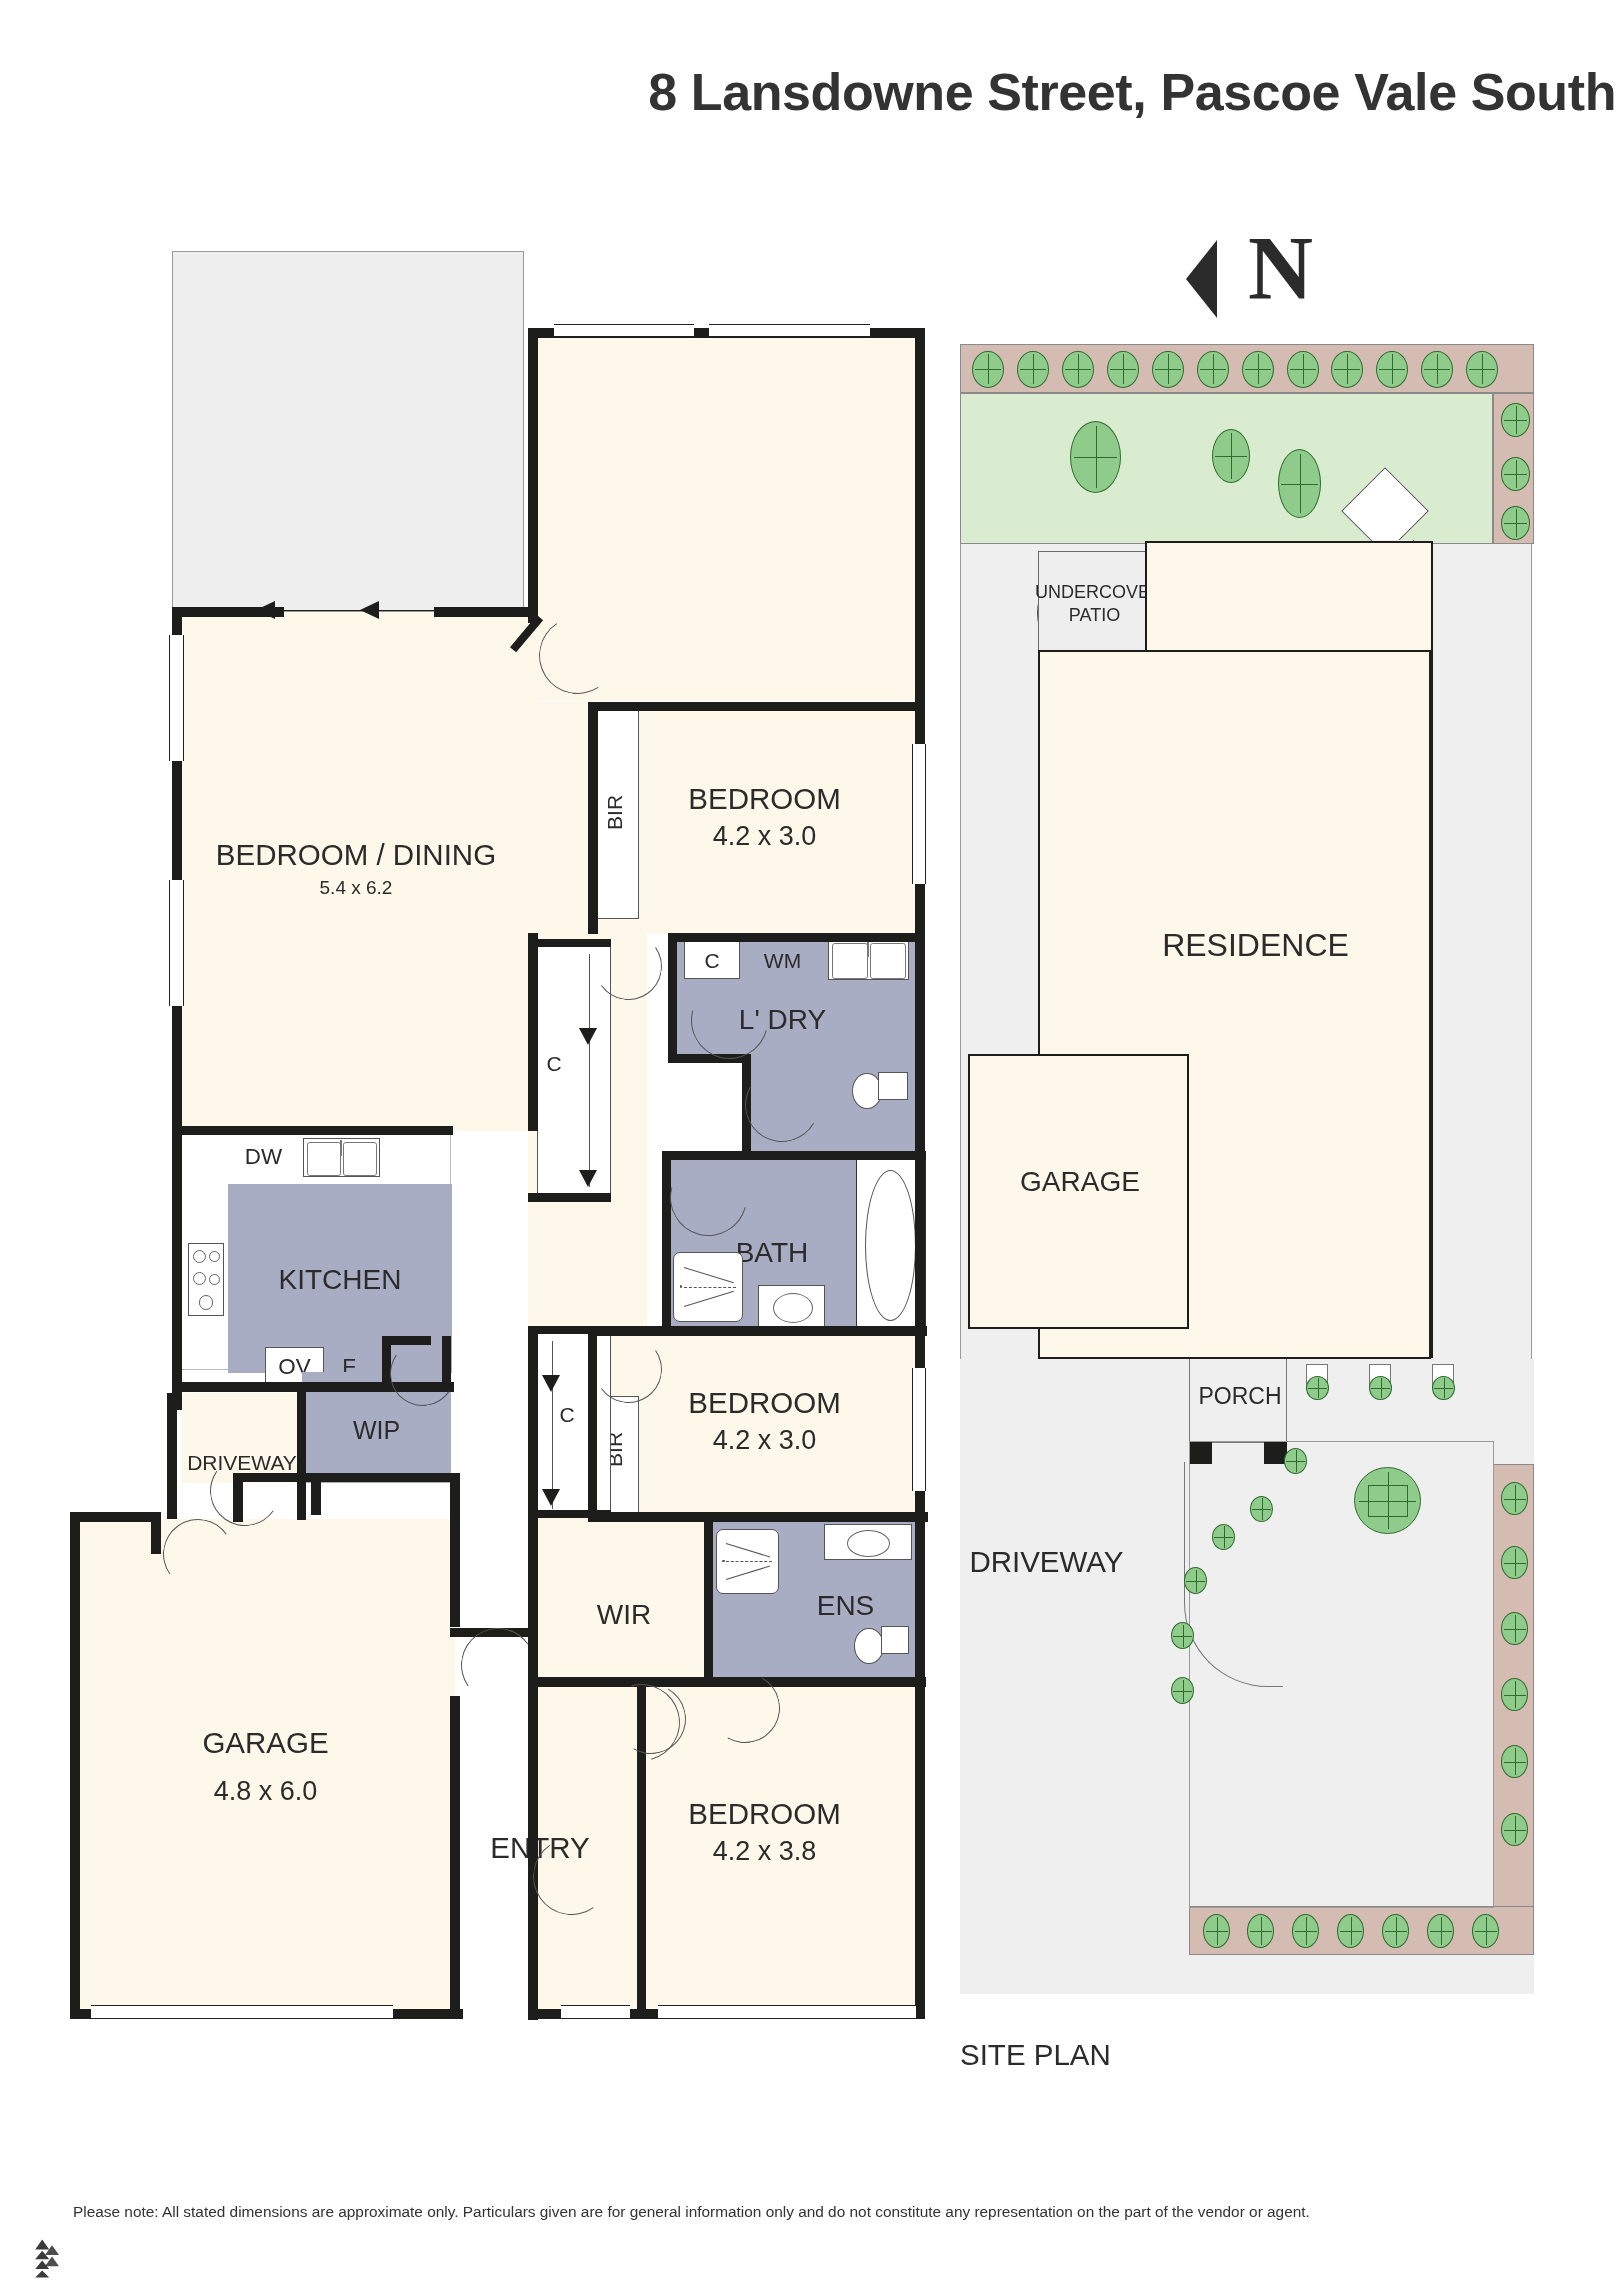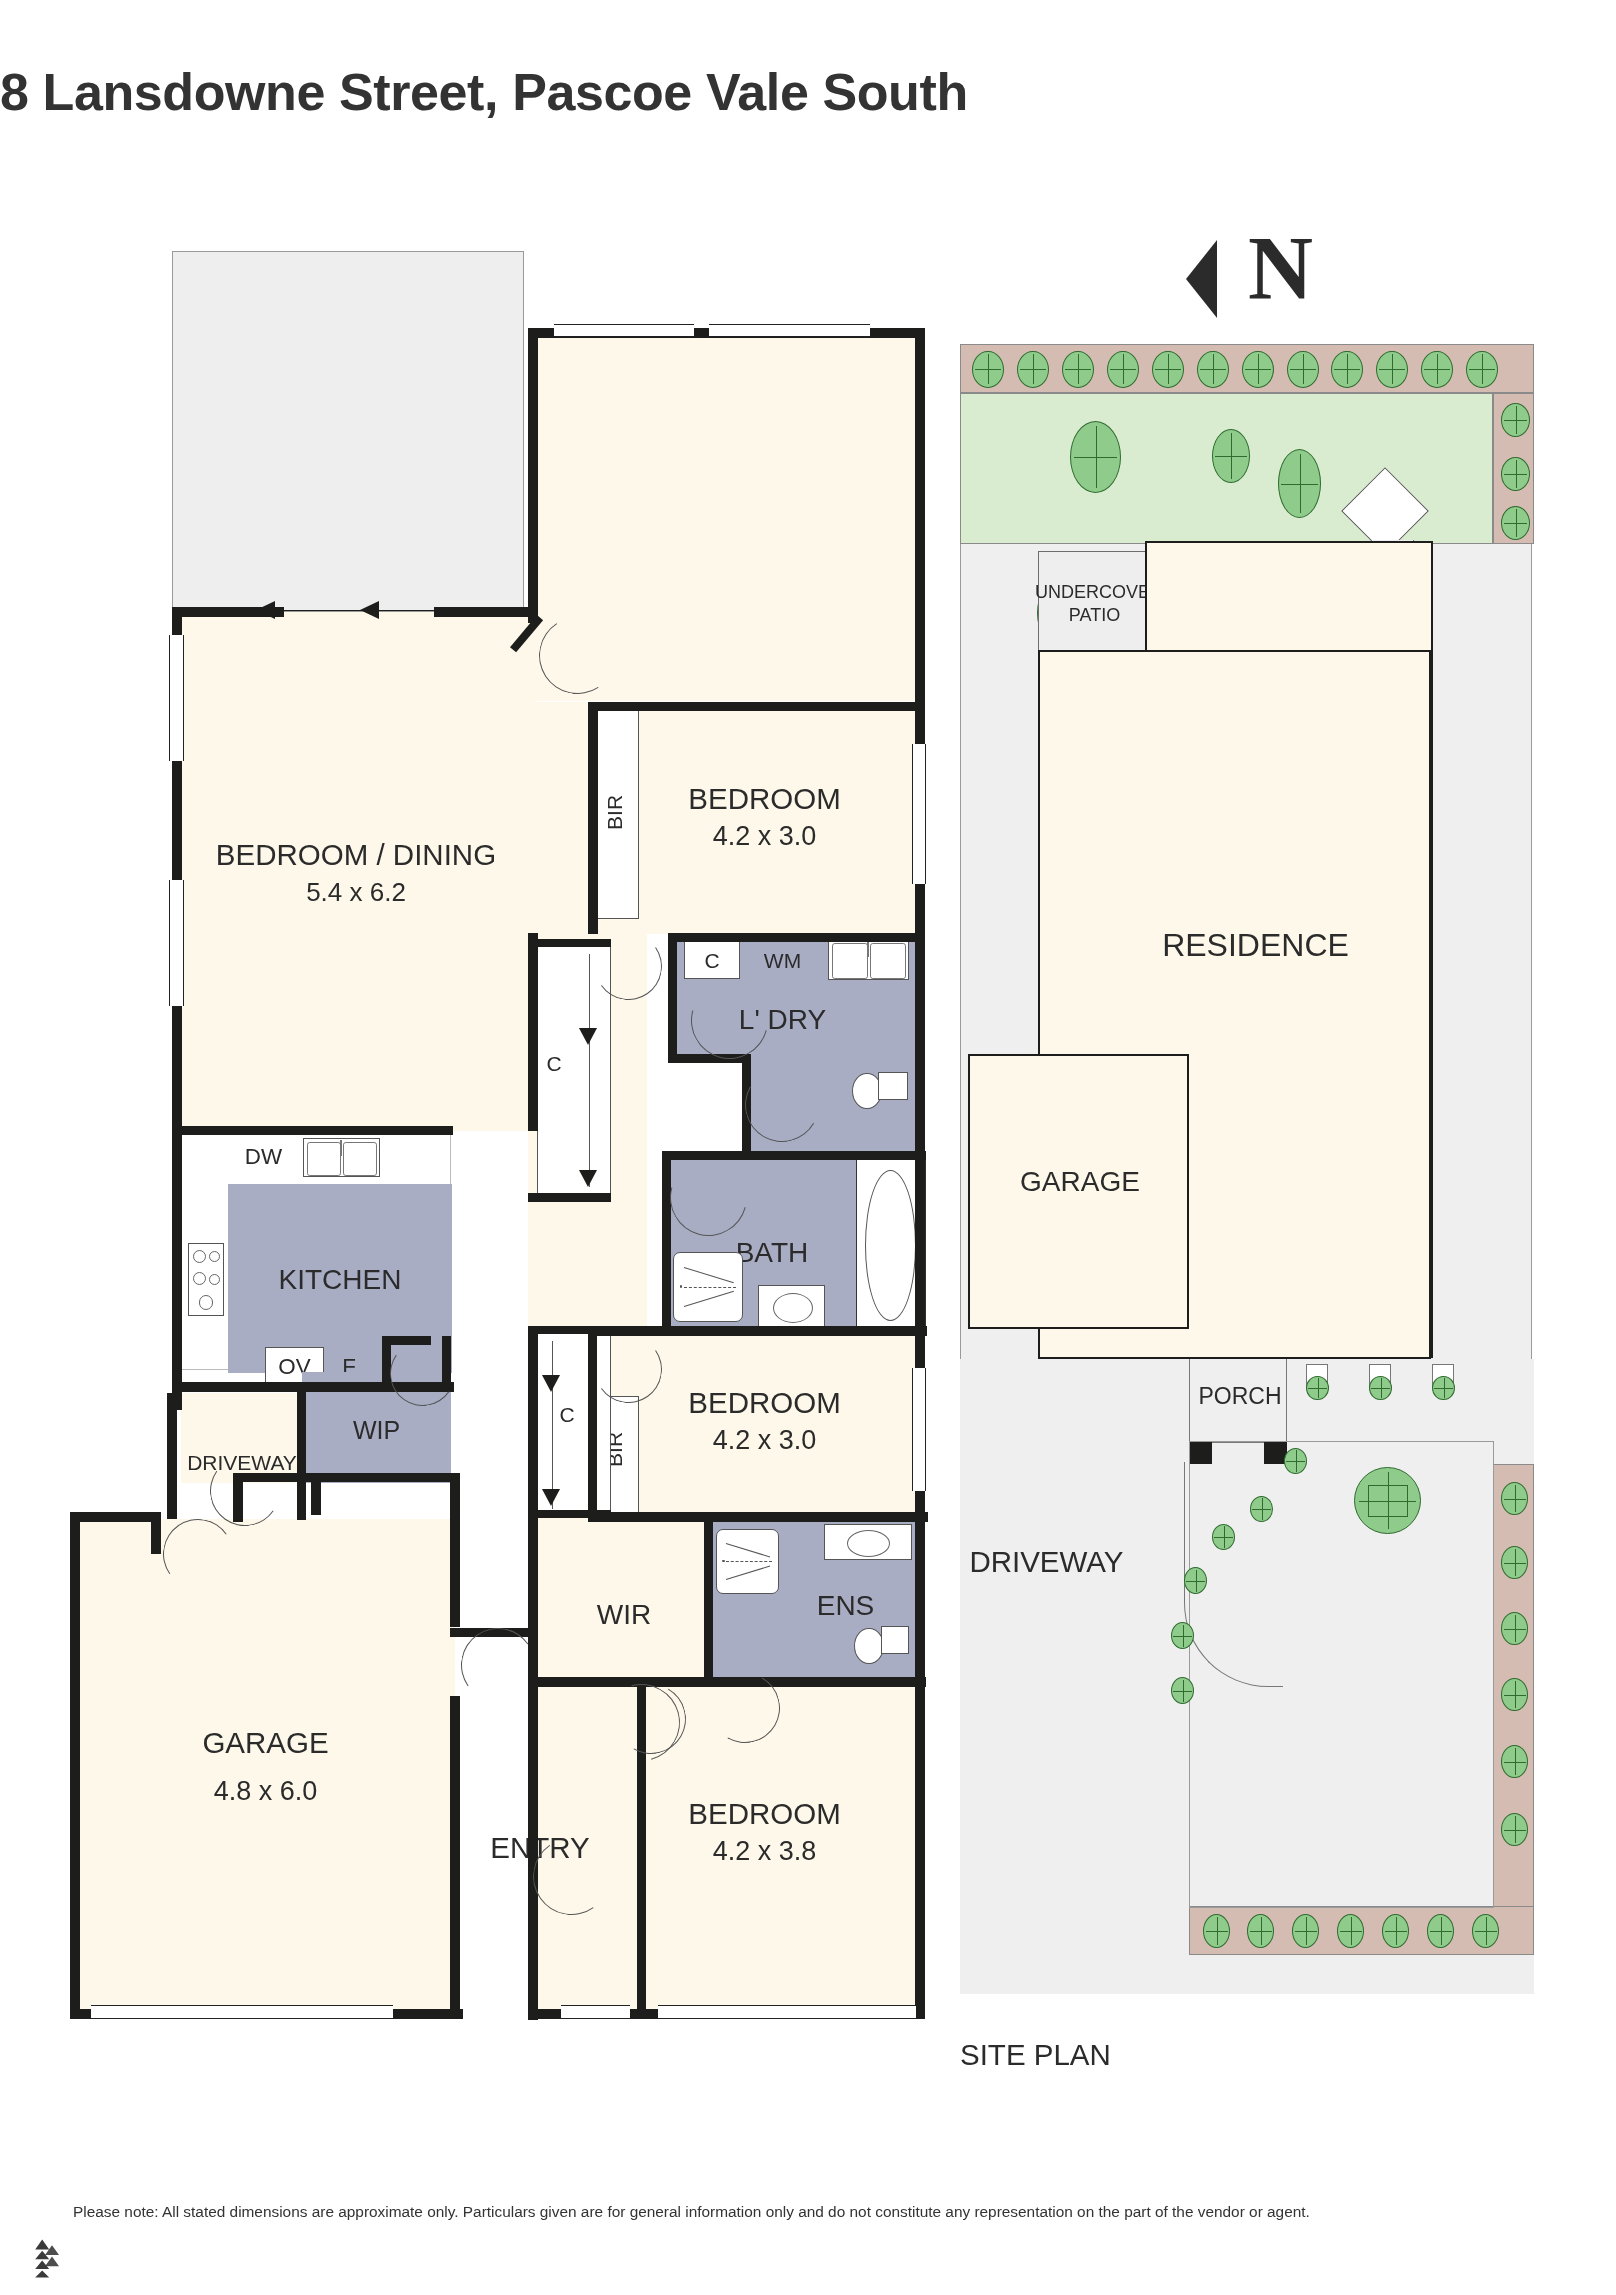--- a/index.html
+++ b/index.html
@@ -3,21 +3,21 @@
 <meta charset="utf-8">
 <style>
   html,body{margin:0;padding:0;background:#ffffff;}
   body{
     width:1616px;height:2295px;position:relative;overflow:hidden;
     font-family:"Liberation Sans", sans-serif;
     color:#2b2b2b;
   }
   
   #title{
-    position:absolute;left:0;top:62px;width:1616px;text-align:left;
+    position:absolute;left:0;top:62px;width:1616px;text-align:right;
     font-size:52px;font-weight:bold;letter-spacing:-0.4px;color:#333333;
     font-family:"Liberation Sans", sans-serif;
   }
   
   #north{position:absolute;left:1186px;top:232px;width:182px;height:105px;}
   #north .arrow{position:absolute;left:0;top:8.4px;width:0;height:0;
     border-top:39px solid transparent;border-bottom:39px solid transparent;
     border-right:31px solid #2b2b2b;}
   #north .nletter{position:absolute;left:62px;top:-8.4px;font-size:90px;
     font-family:"Liberation Serif", serif;font-weight:bold;color:#2b2b2b;line-height:1;}
@@ -74,21 +74,21 @@
 
 <div class="plan" id="floorplan" style="left:0;top:0;width:954px;height:2035px;">
 
   <div class="rm fill-patio" style="left:172px;top:251px;width:352px;height:361px;border:0.7px solid #9a9a9a;"></div>
 
   <div class="rm fill-room" style="left:533px;top:333px;width:386px;height:368px;"></div>
 
   <div class="rm fill-room" style="left:177px;top:612px;width:358px;height:519px;"></div>
   <div class="lbl" style="left:177px;top:838px;width:358px;font-size:29.5px;">
     <span class="nm">BEDROOM / DINING</span>
-    <span class="dim" style="font-size:26px;margin-top:4.2px;">5.4 x 6.2</span>
+    <span class="dim" style="font-size:19px;margin-top:4.2px;">5.4 x 6.2</span>
   </div>
 
   <div class="rm fill-room" style="left:528px;top:702px;width:119px;height:1017px;"></div>
   <div class="rm fill-room" style="left:535px;top:1712px;width:253px;height:302px;"></div>
 
   <div class="rm fill-room" style="left:593px;top:702px;width:326px;height:232px;"></div>
   <div class="lbl" style="left:617px;top:782px;width:295px;font-size:29.5px;">
     <span class="nm">BEDROOM</span>
     <span class="dim" style="font-size:27px;margin-top:4.2px;">4.2 x 3.0</span>
   </div>

